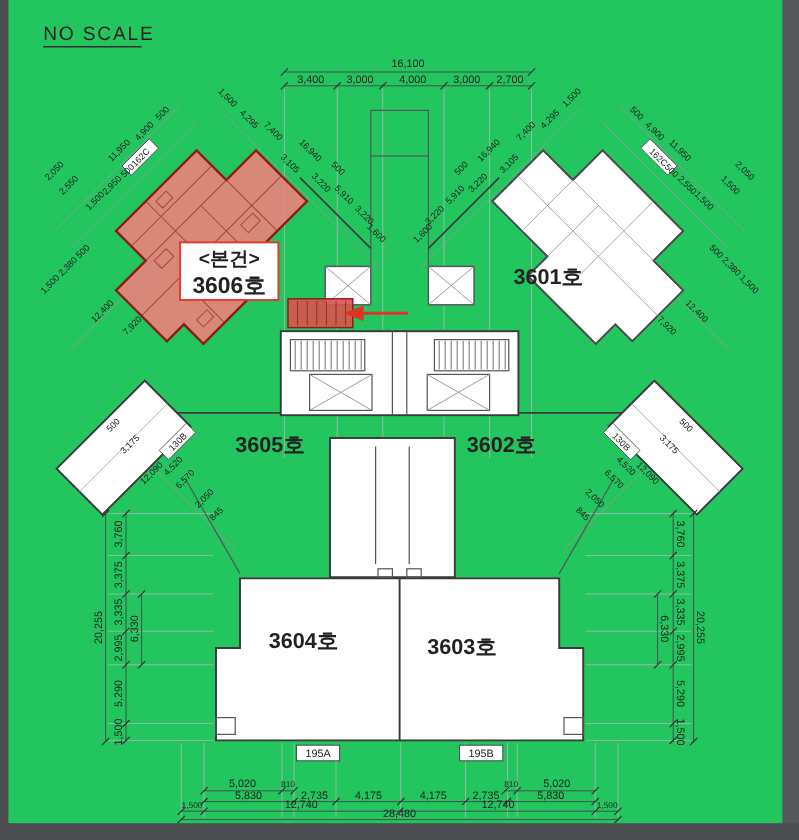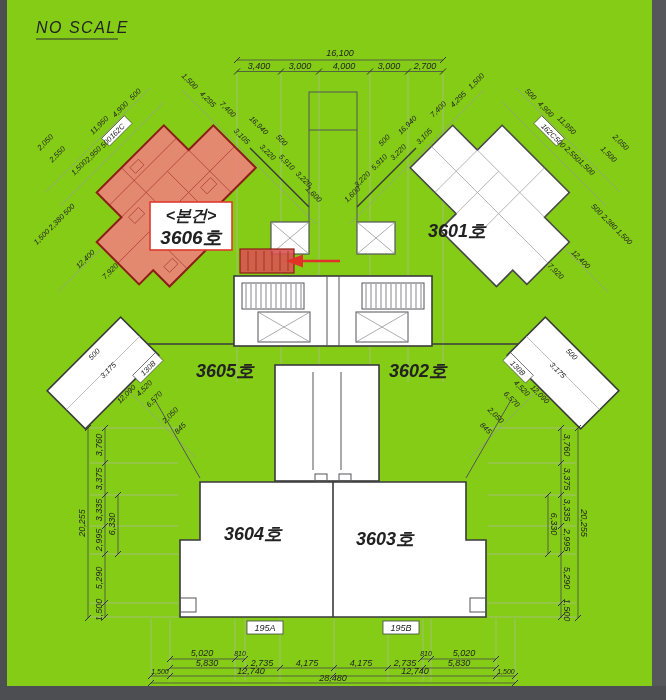--- a/index.html
+++ b/index.html
@@ -1,17 +1,17 @@
 <!DOCTYPE html>
 <html><head>
 <meta charset="utf-8">
 <style>
   html,body{margin:0;padding:0;background:#fff;}
-  #page{position:relative;width:666px;height:700px;background:#84cc16;overflow:hidden;
-        font-family:"Liberation Sans",sans-serif;font-style:italic;}
+  #page{position:relative;width:666px;height:700px;background:#22c55e;overflow:hidden;
+        font-family:"Liberation Sans",sans-serif;}
   svg{position:absolute;left:0;top:0;}
   text{font-family:"Liberation Sans",sans-serif;fill:#222;}
   .dim{font-size:9px;}
   .dimsm{font-size:7px;}
   .wall{stroke:#3a3a3c;stroke-width:1.6;fill:#fff;}
   .wallthin{stroke:#55555a;stroke-width:1;fill:none;}
   .ext{stroke:#b9b9bb;stroke-width:0.6;}
   .dimline{stroke:#4a4a4c;stroke-width:0.8;fill:none;}
   .guide{stroke:#9a9a9c;stroke-width:0.7;}
 </style>

